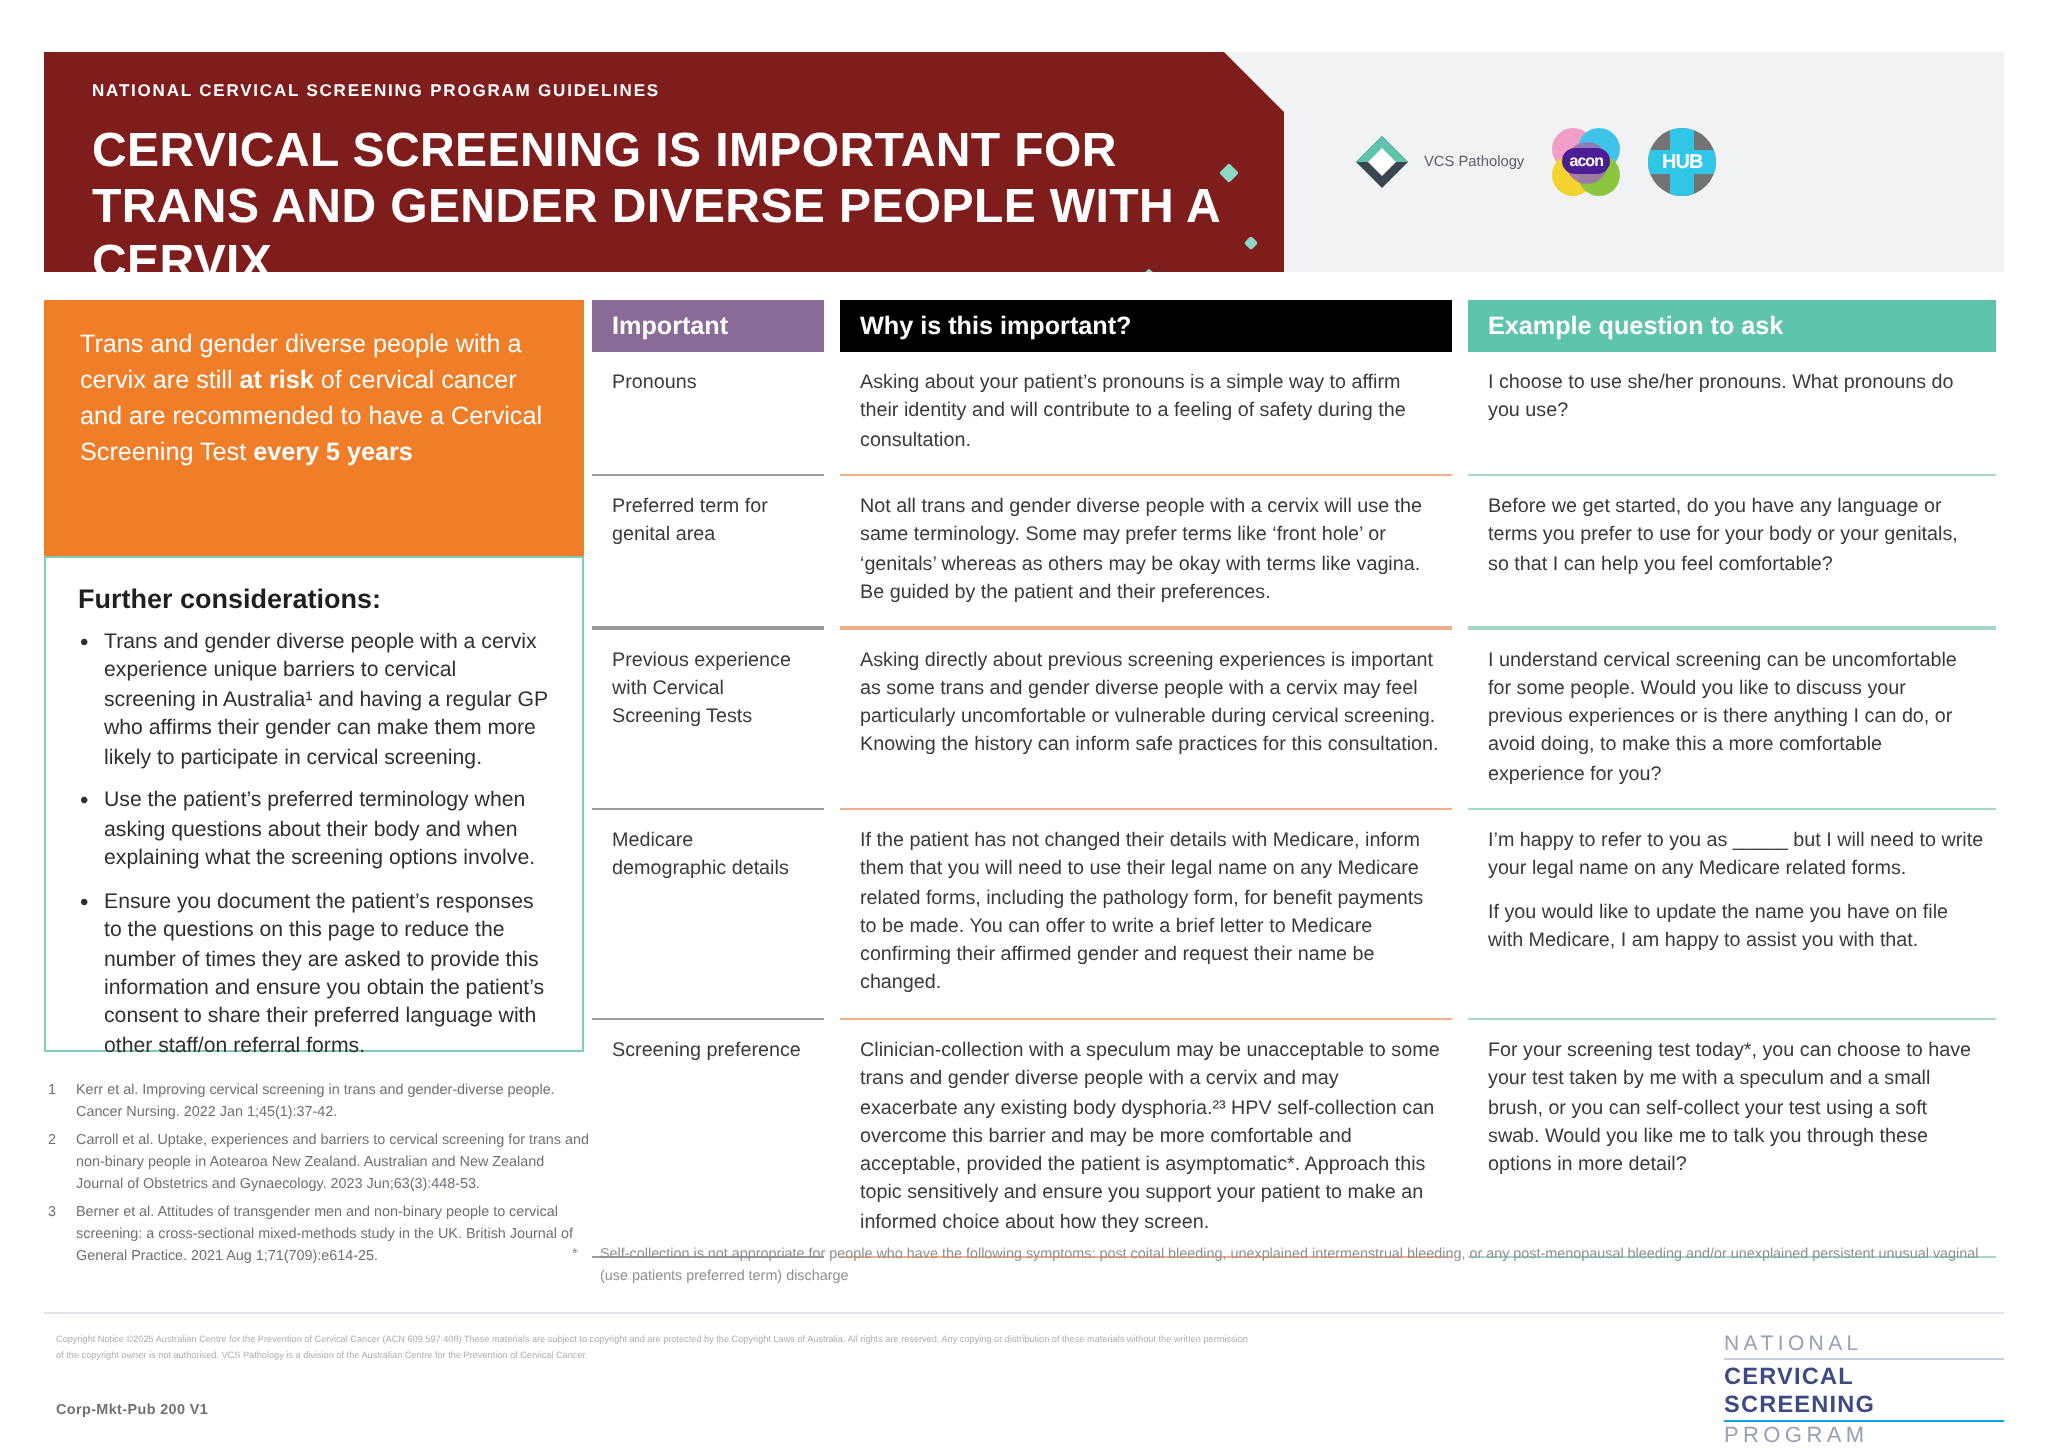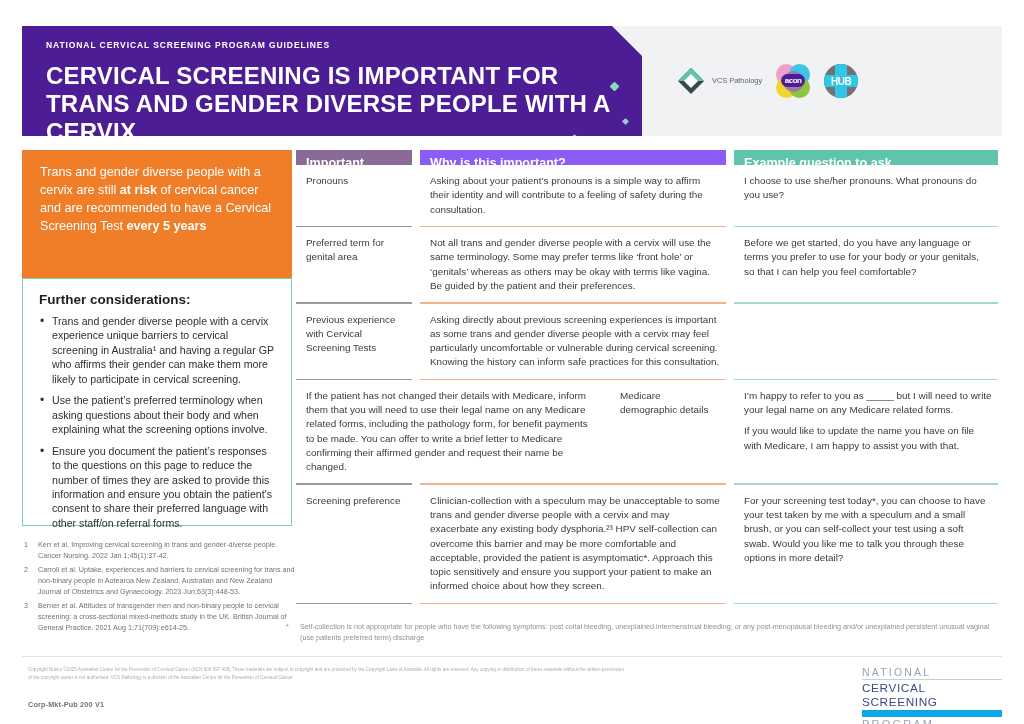--- a/index.html
+++ b/index.html
@@ -14,21 +14,21 @@
 
   
   .header-band {
     position: absolute; left: 22px; top: 26px;
     width: 980px; height: 110px;
     background: #f1f2f4;
   }
   .header-teal {
     position: absolute; left: 0; top: 0;
     width: 620px; height: 110px;
-    background: #4c1d95;
+    background: #7f1d1d;
     -webkit-clip-path: polygon(0 0, 590px 0, 620px 30px, 620px 110px, 0 110px);
     clip-path: polygon(0 0, 590px 0, 620px 30px, 620px 110px, 0 110px);
     overflow: hidden;
   }
   .eyebrow {
     position: absolute; left: 24px; top: 14px;
     font-size: 8.5px; font-weight: bold; letter-spacing: 0.9px;
     color: #ffffff; text-transform: uppercase;
   }
   .headline {
@@ -103,25 +103,25 @@
   .ref {
     position: relative; padding-left: 14px; margin-bottom: 4px;
     font-size: 7.2px; line-height: 1.48; color: #6d7278;
   }
   .ref-num { position: absolute; left: 0; top: 0; }
 
   
   .table { position: absolute; left: 296px; top: 150px; width: 706px; }
   .thead { display: flex; gap: 8px; }
   .th {
-    height: 15px; line-height: 26px; color: #fff;
+    height: 26px; line-height: 26px; color: #fff;
     font-size: 12.6px; font-weight: bold; padding-left: 10px;
   }
   .th-1 { width: 116px; background: #8a6a96; }
-  .th-2 { width: 306px; background: #8b5cf6; }
+  .th-2 { width: 306px; background: #000000; }
   .th-3 { width: 264px; background: #5fc4ac; }
 
   .trow { display: flex; gap: 8px; padding-top: 9px; }
   .td { font-size: 9.9px; line-height: 1.44; color: #3a3a3a; padding-right: 6px; }
   .td-1 { width: 116px; padding-left: 10px; }
   .td-2 { width: 306px; padding-left: 10px; }
   .td-3 { width: 264px; padding-left: 10px; }
   .td p + p { margin-top: 7px; }
 
   .divrow { display: flex; gap: 8px; padding-top: 9px; }
@@ -144,21 +144,21 @@
   .copyright {
     position: absolute; left: 28px; top: 666px; width: 600px;
     font-size: 4.6px; line-height: 1.68; color: #a9aeb4;
   }
   .doccode {
     position: absolute; left: 28px; top: 700px;
     font-size: 7.2px; color: #6d7278; font-weight: bold; letter-spacing: 0.2px;
   }
   .ncsp-logo { position: absolute; left: 862px; top: 666px; width: 140px; text-align: left; }
   .nl1 { font-size: 10.5px; letter-spacing: 2.2px; color: #9aa0b4; }
-  .nl2 { font-size: 11.8px; letter-spacing: 0.6px; color: #3d4a86; font-weight: normal; border-top: 1px solid #c9cddd; border-bottom: 7px solid #0ea5e9; padding: 1px 0; margin: 1px 0; }
+  .nl2 { font-size: 11.8px; letter-spacing: 0.6px; color: #3d4a86; font-weight: bold; border-top: 1px solid #c9cddd; border-bottom: 1px solid #0ea5e9; padding: 1px 0; margin: 1px 0; }
   .nl3 { font-size: 11px; letter-spacing: 2.2px; color: #9aa0b4; }
 </style>
 </head>
 <body>
 
 <div class="page">
 
   <div class="header-band">
     <div class="header-teal">
       <div class="arc"></div>
@@ -252,30 +252,31 @@
     </div>
     <div class="divrow">
       <div class="dv dv-1"></div>
         <div class="dv dv-2"></div>
         <div class="dv dv-3"></div>
     </div>
 
     <div class="trow">
       <div class="td td-1">Previous experience with Cervical Screening Tests</div>
       <div class="td td-2">Asking directly about previous screening experiences is important as some trans and gender diverse people with a cervix may feel particularly uncomfortable or vulnerable during cervical screening. Knowing the history can inform safe practices for this consultation.</div>
-    </div>
-    <div class="divrow">
-      <div class="dv dv-1"></div>
-        <div class="dv dv-2"></div>
-        <div class="dv dv-3"></div>
-    </div>
-
-    <div class="trow">
+      <div class="td td-3">I understand cervical screening can be uncomfortable for some people. Would you like to discuss your previous experiences or is there anything I can do, or avoid doing, to make this a more comfortable experience for you?</div>
+    </div>
+    <div class="divrow">
+      <div class="dv dv-1"></div>
+        <div class="dv dv-2"></div>
+        <div class="dv dv-3"></div>
+    </div>
+
+    <div class="trow">
+      <div class="td td-1">Medicare demographic details</div>
       <div class="td td-2">If the patient has not changed their details with Medicare, inform them that you will need to use their legal name on any Medicare related forms, including the pathology form, for benefit payments to be made. You can offer to write a brief letter to Medicare confirming their affirmed gender and request their name be changed.</div>
-      <div class="td td-1">Medicare demographic details</div>
       <div class="td td-3">
         <p>I’m happy to refer to you as _____ but I will need to write your legal name on any Medicare related forms.</p>
         <p>If you would like to update the name you have on file with Medicare, I am happy to assist you with that.</p>
       </div>
     </div>
     <div class="divrow">
       <div class="dv dv-1"></div>
         <div class="dv dv-2"></div>
         <div class="dv dv-3"></div>
     </div>

